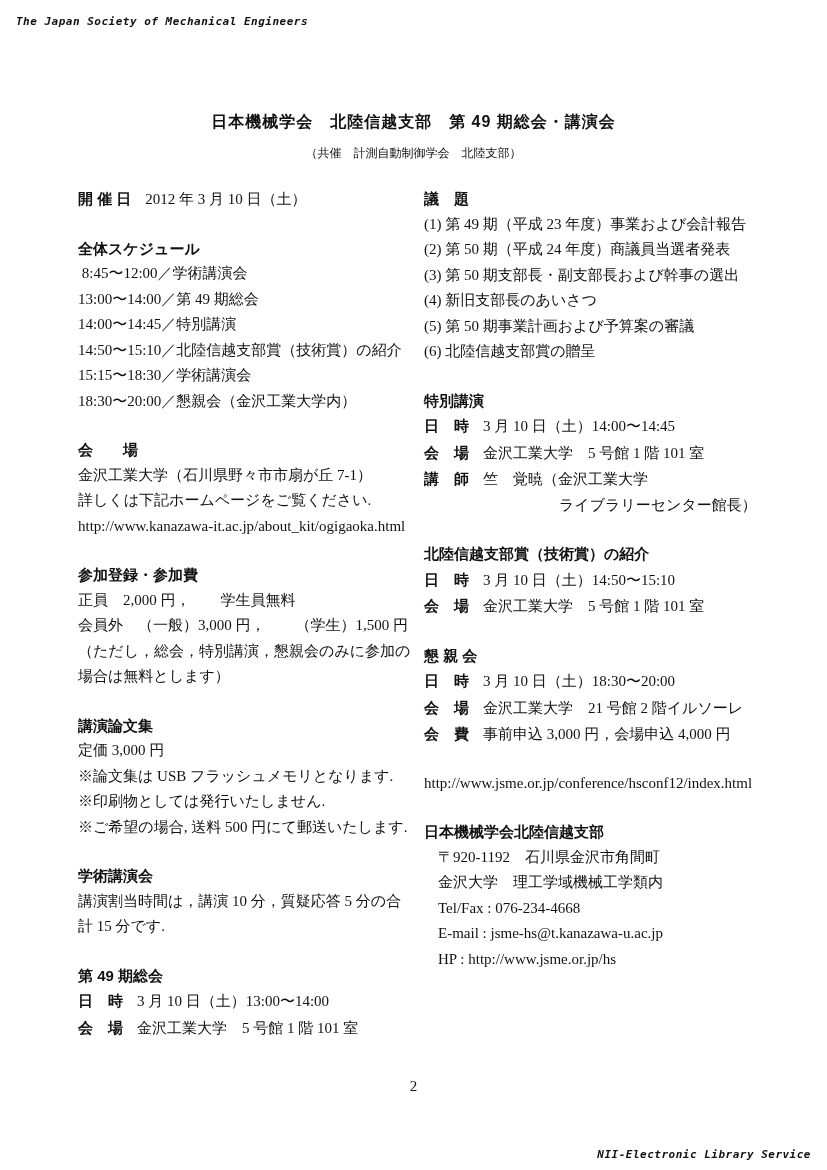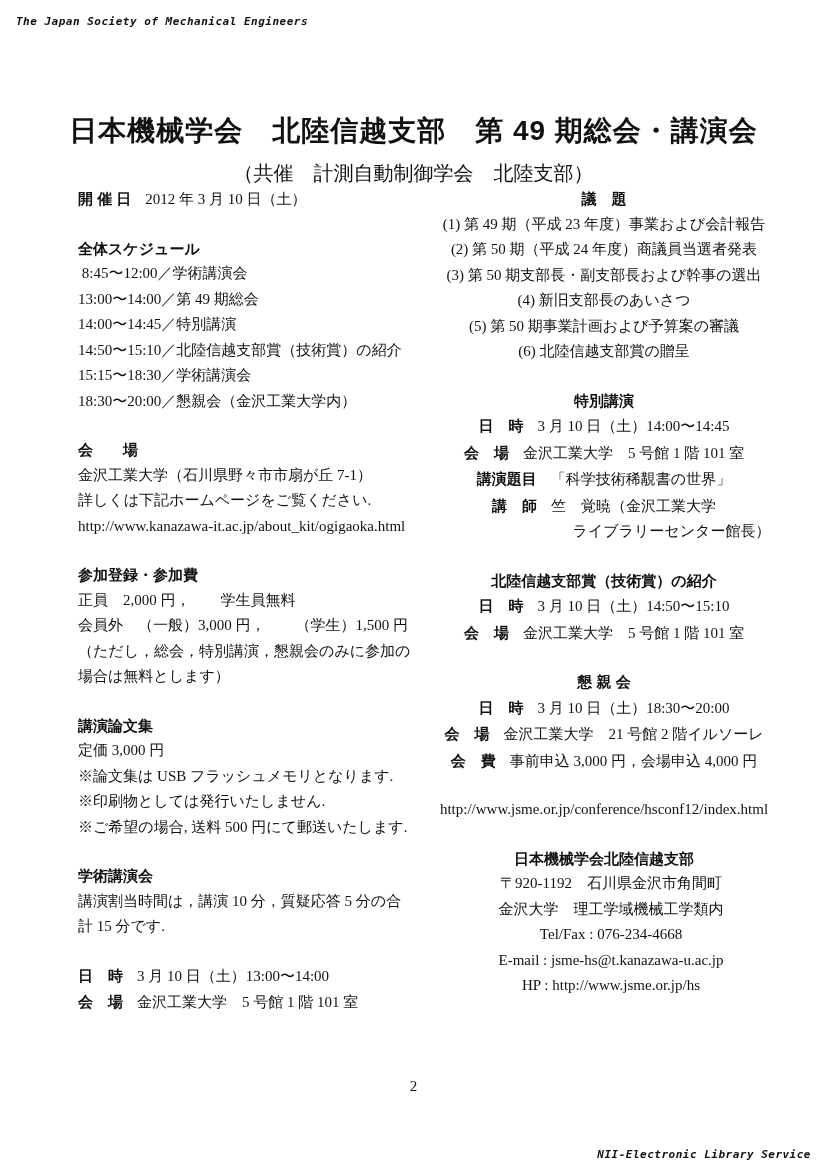--- a/index.html
+++ b/index.html
@@ -14,31 +14,31 @@
   .watermark {
     position: absolute; top: 3px; left: 16px;
     font-family: "DejaVu Sans Mono", monospace;
     font-style: italic; font-weight: bold;
     font-size: 11px; letter-spacing: 0.5px; margin-top: 12px;
   }
   .doc-title {
     position: absolute; top: 112px; left: 0; width: 827px;
     text-align: center;
     font-family: "Liberation Sans", sans-serif;
-    font-weight: bold; font-size: 28px; letter-spacing: 1px;
+    font-weight: bold; font-size: 16px; letter-spacing: 1px;
     white-space: pre;
   }
   .doc-subtitle {
-    position: absolute; top: 160px; left: 0; width: 827px;
+    position: absolute; top: 145px; left: 0; width: 827px;
     text-align: center;
-    font-size: 20px; white-space: pre;
+    font-size: 12px; white-space: pre;
   }
   .col { position: absolute; top: 186px; }
   .col-left  { left: 78px;  width: 340px; }
-  .col-right { left: 424px; width: 360px; text-align: center; }
+  .col-right { left: 424px; width: 360px; }
   .sec { margin-bottom: 23px; }
   .line {
     font-size: 15px; line-height: 25.5px;
     white-space: pre;
   }
   .heading {
     font-family: "Liberation Sans", sans-serif;
     font-weight: bold; font-size: 15px; line-height: 25.5px;
     white-space: pre;
   }
@@ -108,20 +108,21 @@
     <div class="line">※ご希望の場合, 送料 500 円にて郵送いたします.</div>
   </div>
 
   <div class="sec">
     <div class="heading">学術講演会</div>
     <div class="line">講演割当時間は，講演 10 分，質疑応答 5 分の合</div>
     <div class="line">計 15 分です.</div>
   </div>
 
   <div class="sec">
+    <div class="heading">第 49 期総会</div>
     <div class="line"><span class="lbl">日　時</span><span>3 月 10 日（土）13:00〜14:00</span></div>
     <div class="line"><span class="lbl">会　場</span><span>金沢工業大学　5 号館 1 階 101 室</span></div>
   </div>
 
 </div>
 
 <div class="col col-right">
 
   <div class="sec">
     <div class="heading">議　題</div>
@@ -130,21 +131,20 @@
     <div class="line">(3) 第 50 期支部長・副支部長および幹事の選出</div>
     <div class="line">(4) 新旧支部長のあいさつ</div>
     <div class="line">(5) 第 50 期事業計画および予算案の審議</div>
     <div class="line">(6) 北陸信越支部賞の贈呈</div>
   </div>
 
   <div class="sec">
     <div class="heading">特別講演</div>
     <div class="line"><span class="lbl">日　時</span><span>3 月 10 日（土）14:00〜14:45</span></div>
     <div class="line"><span class="lbl">会　場</span><span>金沢工業大学　5 号館 1 階 101 室</span></div>
-    <div class="line"><span class="lbl">講演題目</span><span>「科学技術稀覯書の世界」</span></div>
     <div class="line"><span class="lbl">講　師</span><span>竺　覚暁（金沢工業大学</span></div>
     <div class="line cont-indent">ライブラリーセンター館長）</div>
   </div>
 
   <div class="sec">
     <div class="heading">北陸信越支部賞（技術賞）の紹介</div>
     <div class="line"><span class="lbl">日　時</span><span>3 月 10 日（土）14:50〜15:10</span></div>
     <div class="line"><span class="lbl">会　場</span><span>金沢工業大学　5 号館 1 階 101 室</span></div>
   </div>
 

